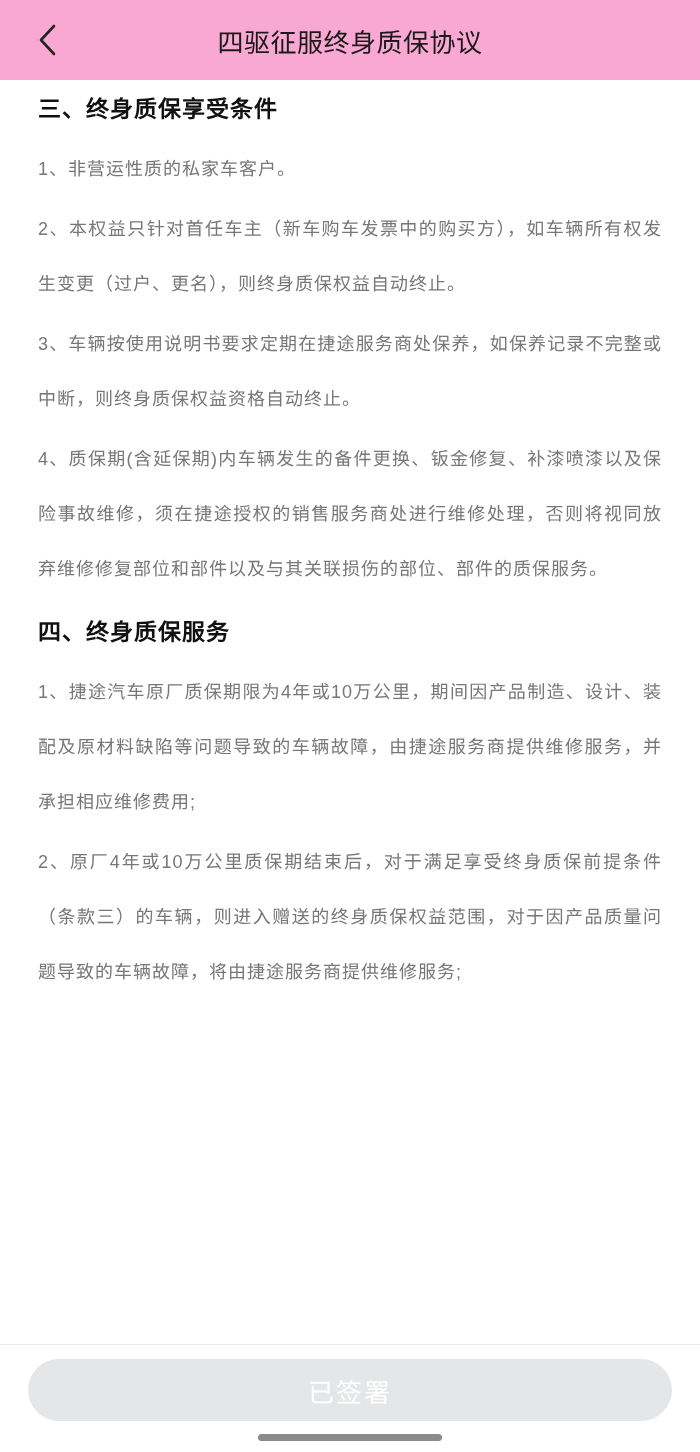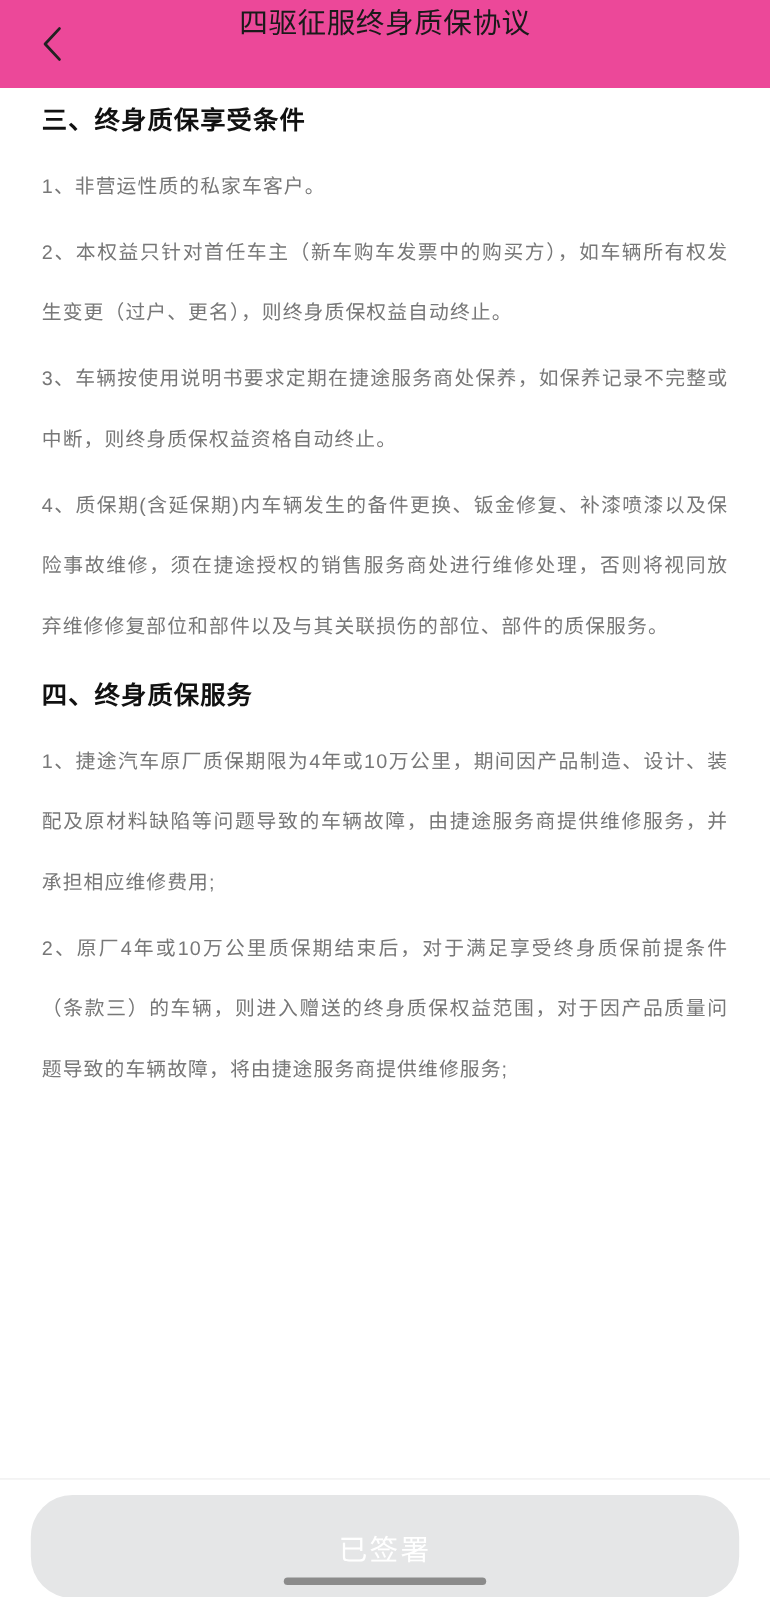--- a/index.html
+++ b/index.html
@@ -9,22 +9,23 @@
     background: #ffffff;
     position: relative;
     overflow: hidden;
     font-family: "Liberation Sans", "DejaVu Sans", sans-serif;
   }
 
   
   .navbar {
     position: relative;
     height: 80px;
-    background: #ec4899;
+    background: #f9a8d4;
     display: flex;
+    align-items: center;
     justify-content: center;
   }
   .back-btn {
     position: absolute;
     left: 28px; top: 16px;
     width: 44px; height: 48px;
     display: flex; align-items: center; justify-content: flex-start;
     padding-left: 10px;
     cursor: pointer;
     background: transparent;
@@ -65,21 +66,21 @@
   .footer {
     position: absolute;
     left: 0; bottom: 0;
     width: 700px; height: 108px;
     background: #ffffff;
     border-top: 1px solid #ebebeb;
   }
   .signed-btn {
     display: block;
     width: 644px;
-    height: 94px;
+    height: 62px;
     margin: 14px 28px 0 28px;
     border: none;
     border-radius: 38px;
     background: #e5e6e7;
     color: #ffffff;
     font-size: 26px;
     letter-spacing: 2px;
     font-family: inherit;
   }
   .home-indicator {

